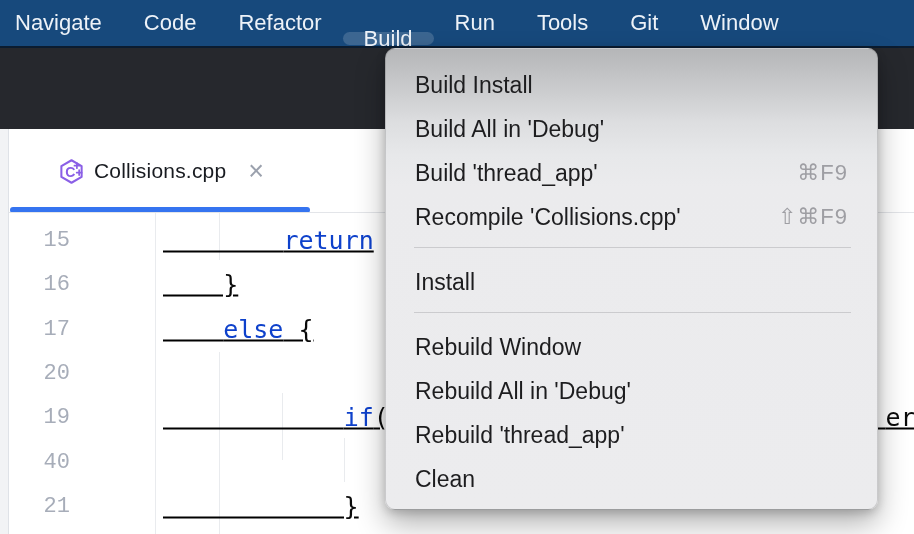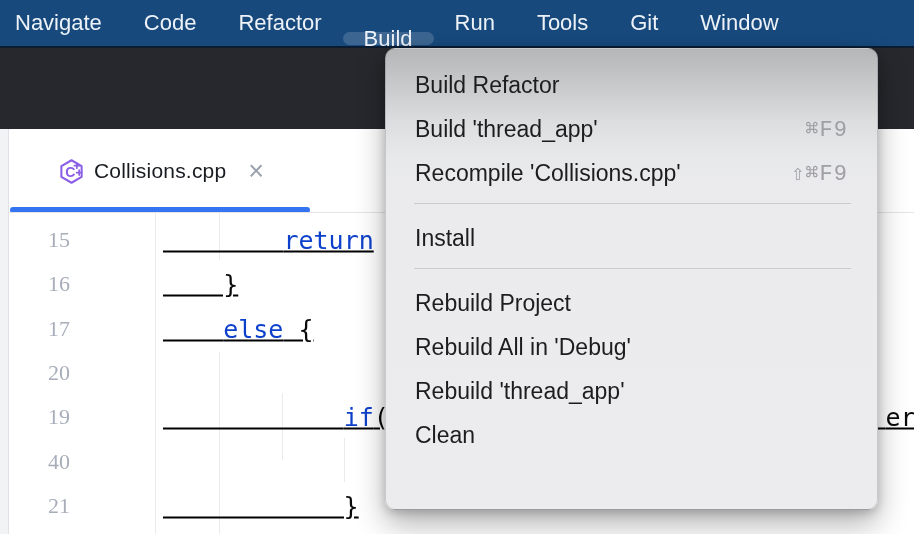--- a/index.html
+++ b/index.html
@@ -38,40 +38,40 @@
   .tab-close{margin-left:22px;font-size:27px;line-height:27px;color:var(--close-icon);cursor:default;}
   .tab-indicator{position:absolute;left:10px;top:78px;width:300px;height:6px;
                  border-radius:3px;background:var(--tab-indicator);}
 
   .editor{position:absolute;left:0;top:84px;width:914px;height:321px;}
   .gutter-divider{position:absolute;left:155px;top:0;width:1px;height:321px;background:var(--indent-guide);}
   .guide{position:absolute;width:1px;background:var(--indent-guide);}
   .rows{position:absolute;left:0;top:0;width:914px;padding-top:5px;}
   .code-row{position:relative;height:44.33px;}
   .ln{position:absolute;left:9px;top:50%;transform:translateY(-50%);
-      width:61px;text-align:right;font-family:Liberation Serif, serif;
+      width:61px;text-align:right;font-family:Liberation Mono, monospace;
       font-size:22px;color:var(--line-number);}
   .code{position:absolute;left:163px;top:50%;transform:translateY(-50%);
         white-space:pre;font-family:"DejaVu Sans Mono","Liberation Mono",monospace;font-size:25px;text-decoration:underline;}
   .seg-plain{color:var(--code-plain);}
   .seg-keyword{color:var(--code-keyword);}
   .seg-hidden-gap{color:transparent;}
 
   
   .dropdown{position:absolute;left:385px;top:48px;width:493px;height:462px;
             box-sizing:border-box;border-radius:10px;
             border:1px solid rgba(0,0,0,0.14);
             background:linear-gradient(180deg,#B5B6B8 0%,#CBCCCE 9%,#DDDEE0 16%,
                        #E7E8EA 23%,#EBEBED 30%,#ECECEE 100%);
             box-shadow:0 14px 30px rgba(0,0,0,0.30),0 3px 10px rgba(0,0,0,0.18);
             padding-top:14px;}
   .menu-item{height:44px;display:flex;align-items:center;padding:0 29px;
              font-size:23px;color:var(--menu-text);white-space:nowrap;}
   .mi-shortcut{margin-left:auto;color:var(--menu-shortcut);
-               font-family:Liberation Mono, monospace;font-size:22px;letter-spacing:1px;text-align:center;}
+               font-family:Liberation Sans, sans-serif;font-size:22px;letter-spacing:1px;text-align:center;}
   .menu-sep{height:1px;background:var(--menu-separator);margin:8px 26px 12px 28px;}
 </style>
 </head>
 <body>
 
 <div class="stage">
 
   <div class="menubar">
       <div class="mb-item">Navigate</div>
       <div class="mb-item">Code</div>
@@ -134,37 +134,40 @@
           <div class="code-row">
             <span class="ln">21</span>
             <span class="code"><span class="seg-plain">            }</span></span>
           </div>
         </div>
     </div>
   </div>
 
   <div class="dropdown">
       <div class="menu-item">
-        <span class="mi-label">Build Refactor</span>
+        <span class="mi-label">Build Install</span>
+      </div>
+      <div class="menu-item">
+        <span class="mi-label">Build All in 'Debug'</span>
       </div>
       <div class="menu-item">
         <span class="mi-label">Build 'thread_app'</span>
         <span class="mi-shortcut">⌘F9</span>
       </div>
       <div class="menu-item">
         <span class="mi-label">Recompile 'Collisions.cpp'</span>
         <span class="mi-shortcut">⇧⌘F9</span>
       </div>
       <div class="menu-sep"></div>
       <div class="menu-item">
         <span class="mi-label">Install</span>
       </div>
       <div class="menu-sep"></div>
       <div class="menu-item">
-        <span class="mi-label">Rebuild Project</span>
+        <span class="mi-label">Rebuild Window</span>
       </div>
       <div class="menu-item">
         <span class="mi-label">Rebuild All in 'Debug'</span>
       </div>
       <div class="menu-item">
         <span class="mi-label">Rebuild 'thread_app'</span>
       </div>
       <div class="menu-item">
         <span class="mi-label">Clean</span>
       </div>

